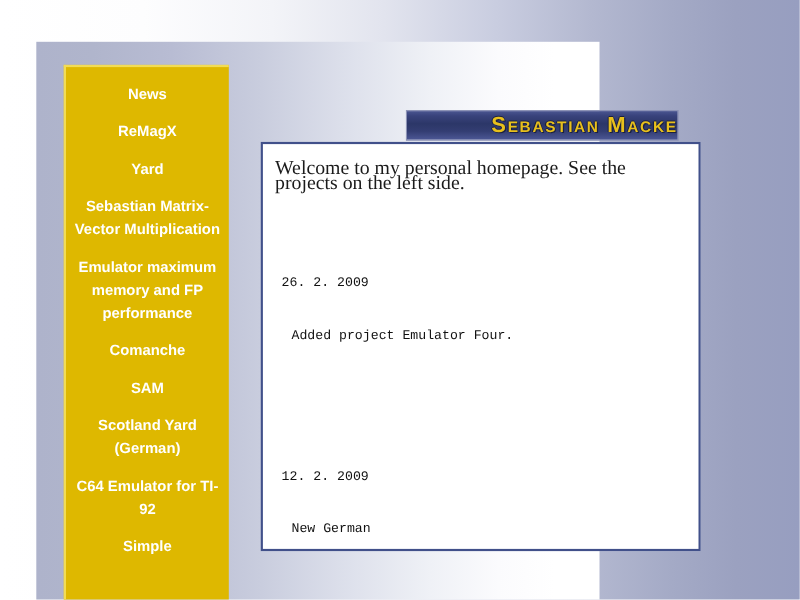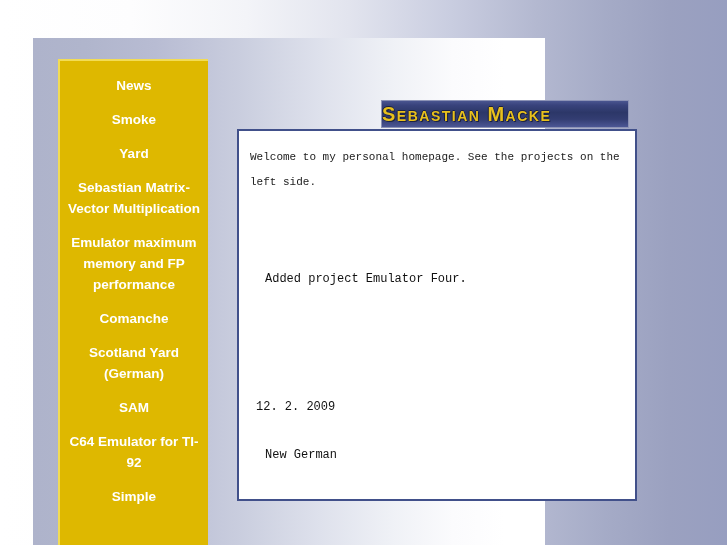--- a/index.html
+++ b/index.html
@@ -68,36 +68,36 @@
     text-align: center;
     text-decoration: none;
     padding: 6px 6px 7px 6px;
     box-sizing: border-box;
     cursor: pointer;
   }
 
   
   #logo-banner {
     position: absolute;
-    left: 348px;
+    left: 336px;
     top: 62px;
     width: 248px;
     height: 28px;
     background: linear-gradient(to bottom,
        #4a5590 0%,
        #39437c 16%,
        #2c3768 44%,
        #333d72 70%,
        #4c5795 100%);
     border: 1px solid #8d93b6;
     box-sizing: border-box;
     overflow: hidden;
     display: flex;
     align-items: center;
-    justify-content: flex-start;
+    justify-content: flex-end;
   }
   #logo-text {
     font-family: "Liberation Sans", sans-serif;
     font-variant: small-caps;
     font-weight: bold;
     font-size: 20px;
     letter-spacing: 1.5px;
     color: #e8c01c;
     text-shadow: 1px 1px 0 #1b2142, -1px 0px 0 #1b2142, 0 -1px 0 #1b2142;
     white-space: nowrap;
@@ -111,23 +111,23 @@
     top: 91px;
     width: 400px;
     height: 372px;
     background: #ffffff;
     border: 2px solid #41508a;
     box-sizing: border-box;
     padding: 14px 12px 12px 11px;
     overflow: hidden;
   }
   #intro-text {
-    font-family: Liberation Mono, monospace;
-    font-size: 11px;
-    line-height: 25px;
+    font-family: Liberation Serif, serif;
+    font-size: 18px;
+    line-height: 14px;
     color: #1b1b1b;
     margin: 0 0 12px 0;
   }
   #changelog {
     font-family: "Liberation Mono", monospace;
     font-size: 12px;
     line-height: 16px;
     color: #111111;
     white-space: pre;
     margin: 0;
@@ -138,40 +138,41 @@
   .log-date { display: block; }
   .log-desc { display: block; padding-left: 9px; }
 </style>
 </head>
 <body>
 
 <div id="site-container">
 
   <nav id="sidebar">
     <a class="nav-item" href="#">News</a>
-    <a class="nav-item" href="#">Smoke</a>
+    <a class="nav-item" href="#">ReMagX</a>
     <a class="nav-item" href="#">Yard</a>
     <a class="nav-item" href="#">Sebastian Matrix-Vector Multiplication</a>
     <a class="nav-item" href="#">Emulator maximum memory and FP performance</a>
     <a class="nav-item" href="#">Comanche</a>
+    <a class="nav-item" href="#">SAM</a>
     <a class="nav-item" href="#">Scotland Yard (German)</a>
-    <a class="nav-item" href="#">SAM</a>
     <a class="nav-item" href="#">C64 Emulator for TI-92</a>
     <a class="nav-item" href="#">Simple</a>
   </nav>
 
   <div id="logo-banner">
     <span id="logo-text">Sebastian Macke</span>
   </div>
 
   <div id="content-box">
     <p id="intro-text">Welcome to my personal homepage. See the projects on the left side.</p>
 
     <div id="changelog">
       <div class="log-entry">
+        <span class="log-date">26. 2. 2009</span>
         <span class="log-desc">Added project Emulator Four.</span>
       </div>
       <div class="log-entry">
         <span class="log-date">12. 2. 2009</span>
         <span class="log-desc">New German</span>
       </div>
       
       
     </div>
   </div>

